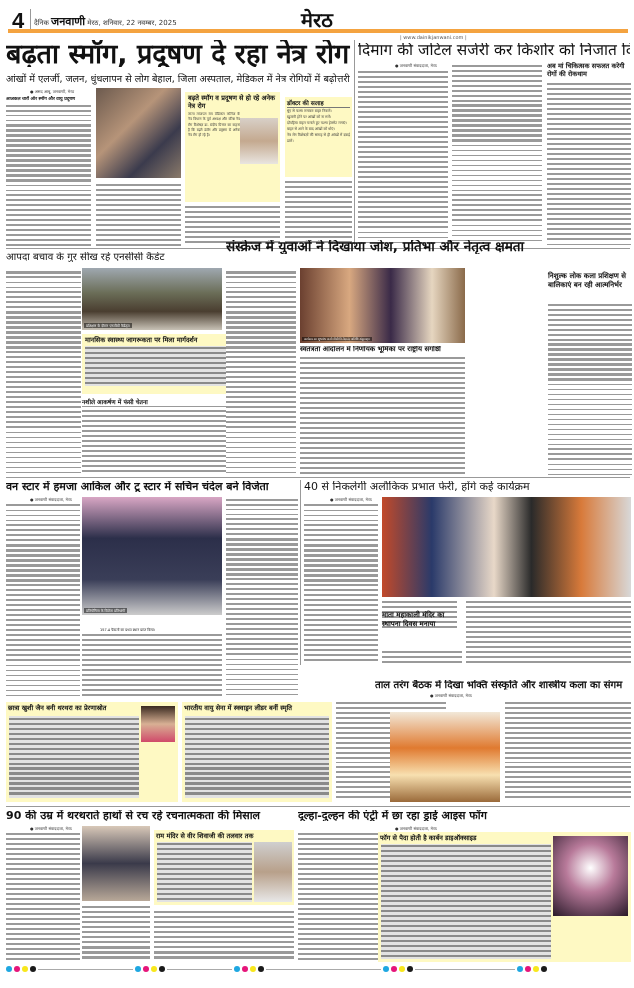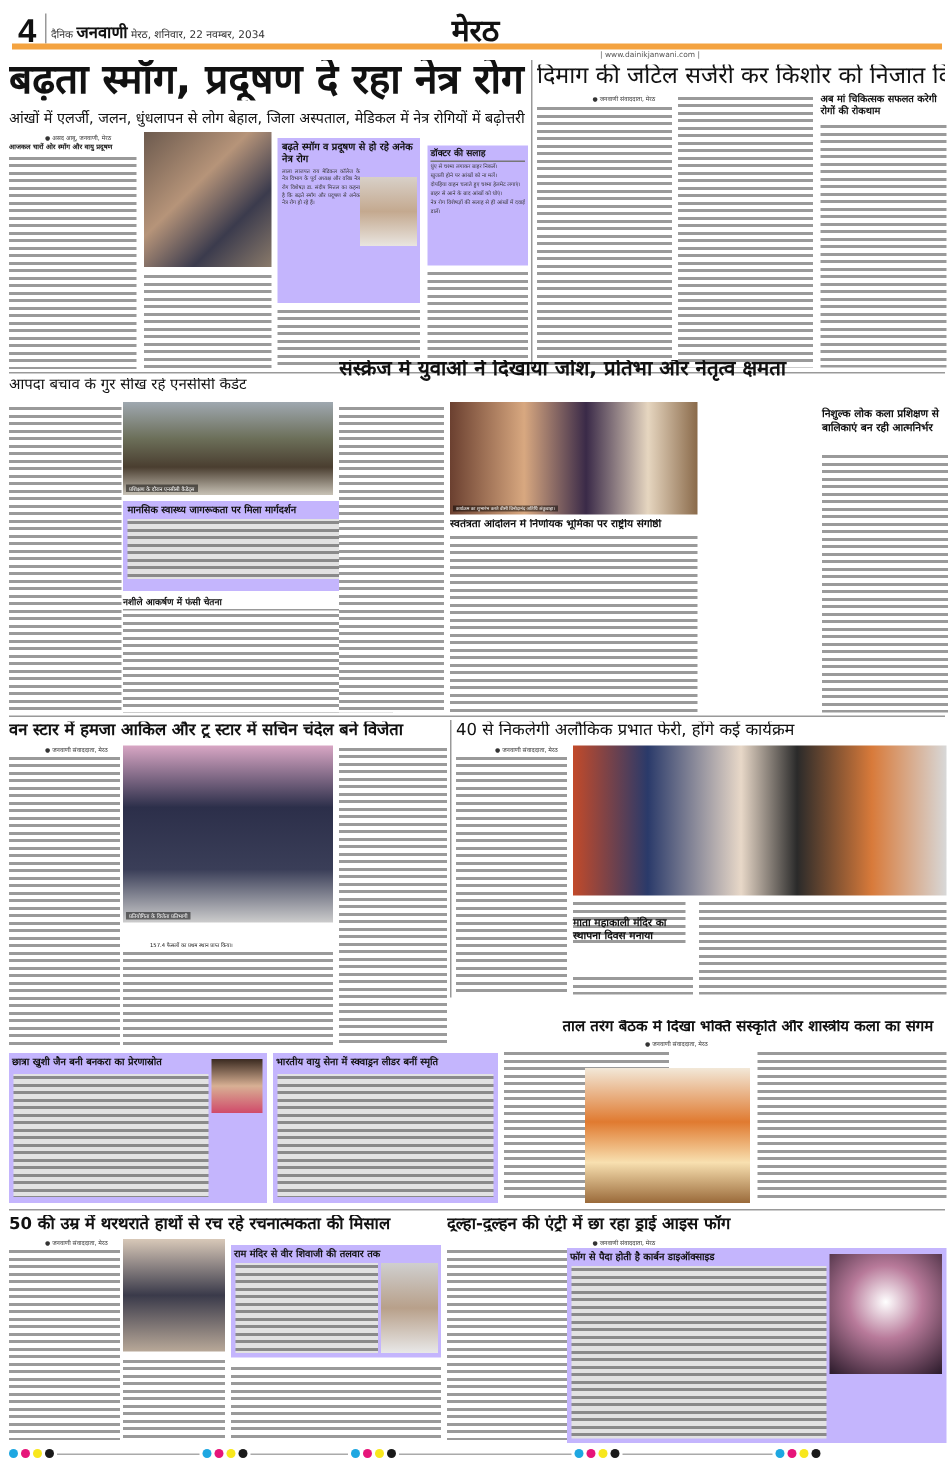--- a/index.html
+++ b/index.html
@@ -9,40 +9,40 @@
 .pdiv{left:30px;top:9px;width:1px;height:20px;background:#999}
 .brand{left:34px;top:13px;font-size:7px;color:#333;white-space:nowrap}
 .brand b{font-size:11px;color:#111}
 .city{left:0;width:634px;top:6px;text-align:center;font:bold 20px "DejaVu Serif",serif}
 .oband{left:8px;top:29px;width:620px;height:4px;background:#f4a340}
 .url{left:400px;top:34px;font-size:5px;color:#555}
 .hl{font-family:"DejaVu Sans",sans-serif;font-weight:bold;white-space:nowrap;overflow:hidden;line-height:1}
 .txt{font-size:3.5px;line-height:5.3px;color:#333;overflow:hidden;text-align:justify}
 .txt::before{content:"";}
 .lines{background:repeating-linear-gradient(#fff 0 1.5px,#9a9a9a 1.5px 3.5px,#fff 3.5px 5px)}
-.gbox{background:#c4b5fd}
+.gbox{background:#fef9c3}
 .photo{background:linear-gradient(135deg,#6c5a4e,#b69479 40%,#3b3b4d 70%,#8a7a6a)}
 .sub{font-size:6px;font-weight:bold;line-height:8px}
 .byline{font-size:4px;color:#333}
 .vr{width:1px;background:#999}
 .hr{height:1px;background:#999}
 .reg{display:flex;align-items:center;gap:2px}
 .dot{width:6px;height:6px;border-radius:50%}
 .bar{height:1px;background:#aaa}
 .cap{font-size:3.5px;color:#fff;background:rgba(0,0,0,.5);padding:0 2px;white-space:nowrap}
 </style>
 </head>
 <body>
 
 <div class="abs pnum">4</div>
 <div class="abs pdiv"></div>
 <div class="abs brand">
   <span>दैनिक</span>
   <b>जनवाणी</b>
-  <span>मेरठ, शनिवार, 22 नवम्बर, 2034</span>
+  <span>मेरठ, शनिवार, 22 नवम्बर, 2025</span>
 </div>
 <div class="abs city">मेरठ</div>
 <div class="abs oband"></div>
 <div class="abs url">| www.dainikjanwani.com |</div>
 
 <div class="abs hl" style="left:6px;top:40px;width:345px;font-size:27px">बढ़ता स्मॉग, प्रदूषण दे रहा नेत्र रोग</div>
 <div class="abs" style="left:6px;top:72px;width:345px;font-size:9.6px;white-space:nowrap;overflow:hidden">आंखों में एलर्जी, जलन, धुंधलापन से लोग बेहाल, जिला अस्पताल, मेडिकल में नेत्र रोगियों में बढ़ोत्तरी</div>
 <div class="abs byline" style="left:30px;top:89px">● असद आबू, जनवाणी, मेरठ</div>
 <div class="abs sub" style="left:6px;top:95px;font-size:4.5px;width:70px">आजकल चारों ओर स्मॉग और वायु प्रदूषण</div>
 <div class="abs lines" style="left:6px;top:103px;width:85px;height:143px"></div>
@@ -103,21 +103,21 @@
 <div class="abs hl" style="left:6px;top:481px;width:292px;font-size:11px;font-weight:bold">वन स्टार में हमजा आकिल और टू स्टार में सचिन चंदेल बने विजेता</div>
 <div class="abs byline" style="left:30px;top:497px">● जनवाणी संवाददाता, मेरठ</div>
 <div class="abs lines" style="left:6px;top:503px;width:74px;height:195px"></div>
 <div class="abs photo" style="left:82px;top:497px;width:140px;height:118px;background:linear-gradient(#d8a6c4,#2c2f4a 35%,#3a3e58 70%,#ccc)">
   <div class="cap abs" style="left:2px;bottom:2px">प्रतियोगिता के विजेता प्रतिभागी</div>
 </div>
 <div class="abs" style="left:100px;top:627px;font-size:3.5px">157.4 फैसलों का प्रथम स्थान प्राप्त किया।</div>
 <div class="abs lines" style="left:82px;top:633px;width:140px;height:65px"></div>
 <div class="abs lines" style="left:226px;top:497px;width:72px;height:201px"></div>
 <div class="abs gbox" style="left:6px;top:702px;width:172px;height:100px;padding:2px">
-  <div class="sub" style="font-size:6.5px">छात्रा खुशी जैन बनी बनकरा का प्रेरणास्रोत</div>
+  <div class="sub" style="font-size:6.5px">छात्रा खुशी जैन बनी थरथरा का प्रेरणास्रोत</div>
   <div class="lines abs" style="left:3px;top:14px;width:130px;height:82px;background:repeating-linear-gradient(#e2e2e2 0 1.5px,#8a8a8a 1.5px 3.5px,#e2e2e2 3.5px 5px)"></div>
   <div class="photo abs" style="left:135px;top:4px;width:34px;height:36px;background:linear-gradient(#3a2a20,#d8b094 50%,#d04a6a)"></div>
 </div>
 <div class="abs gbox" style="left:182px;top:702px;width:150px;height:100px;padding:2px">
   <div class="sub" style="font-size:6.5px">भारतीय वायु सेना में स्क्वाड्रन लीडर बनीं स्मृति</div>
   <div class="lines abs" style="left:3px;top:14px;width:144px;height:82px;background:repeating-linear-gradient(#e2e2e2 0 1.5px,#8a8a8a 1.5px 3.5px,#e2e2e2 3.5px 5px)"></div>
 </div>
 
 <div class="abs vr" style="left:300px;top:480px;height:185px"></div>
 <div class="abs hl" style="left:304px;top:481px;width:327px;font-size:11px;font-weight:normal">40 से निकलेगी अलौकिक प्रभात फेरी, होंगे कई कार्यक्रम</div>
@@ -130,21 +130,21 @@
 <div class="abs lines" style="left:466px;top:600px;width:165px;height:63px"></div>
 
 <div class="abs hl" style="left:375px;top:680px;width:266px;font-size:10px;font-weight:bold">ताल तरंग बैठक में दिखा भक्ति संस्कृति और शास्त्रीय कला का संगम</div>
 <div class="abs byline" style="left:430px;top:693px">● जनवाणी संवाददाता, मेरठ</div>
 <div class="abs lines" style="left:336px;top:700px;width:110px;height:100px"></div>
 <div class="abs photo" style="left:390px;top:712px;width:110px;height:90px;background:linear-gradient(#f2e8d8,#e07a30 40%,#f8e0b0 70%,#9a6a3a)"></div>
 <div class="abs lines" style="left:505px;top:700px;width:126px;height:100px"></div>
 
 <div class="abs hr" style="left:6px;top:806px;width:624px"></div>
 
-<div class="abs hl" style="left:6px;top:810px;width:289px;font-size:11px">50 की उम्र में थरथराते हाथों से रच रहे रचनात्मकता की मिसाल</div>
+<div class="abs hl" style="left:6px;top:810px;width:289px;font-size:11px">90 की उम्र में थरथराते हाथों से रच रहे रचनात्मकता की मिसाल</div>
 <div class="abs byline" style="left:30px;top:826px">● जनवाणी संवाददाता, मेरठ</div>
 <div class="abs lines" style="left:6px;top:832px;width:74px;height:128px"></div>
 <div class="abs photo" style="left:82px;top:826px;width:68px;height:75px;background:linear-gradient(#d8c8b8,#3a3a4a 50%,#b8a898)"></div>
 <div class="abs lines" style="left:82px;top:905px;width:68px;height:55px"></div>
 <div class="abs gbox" style="left:154px;top:830px;width:140px;height:75px;padding:2px">
   <div class="sub" style="font-size:6.5px">राम मंदिर से वीर शिवाजी की तलवार तक</div>
   <div class="lines abs" style="left:3px;top:12px;width:95px;height:60px;background:repeating-linear-gradient(#e2e2e2 0 1.5px,#8a8a8a 1.5px 3.5px,#e2e2e2 3.5px 5px)"></div>
   <div class="photo abs" style="left:100px;top:12px;width:38px;height:60px;background:linear-gradient(#cfcfcf,#b8a08a 50%,#e8e8e8)"></div>
 </div>
 <div class="abs lines" style="left:154px;top:910px;width:140px;height:50px"></div>

